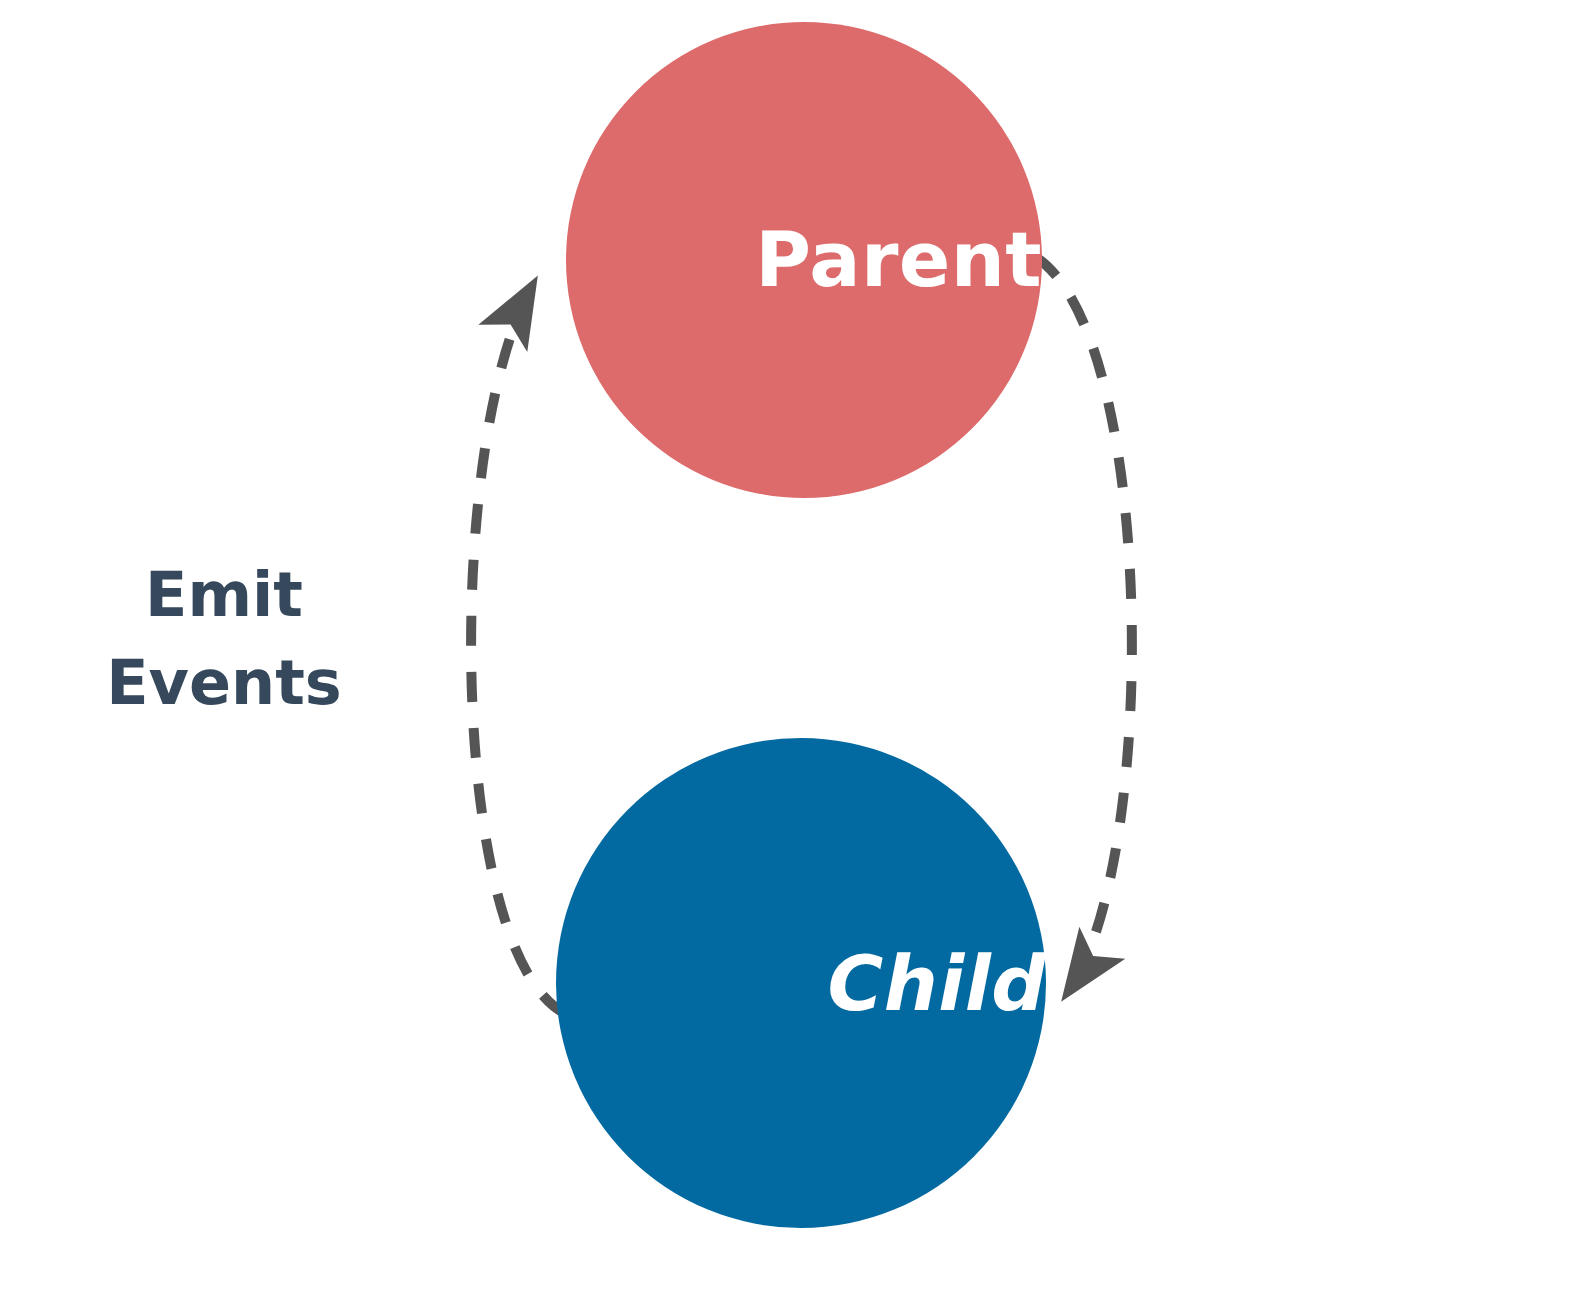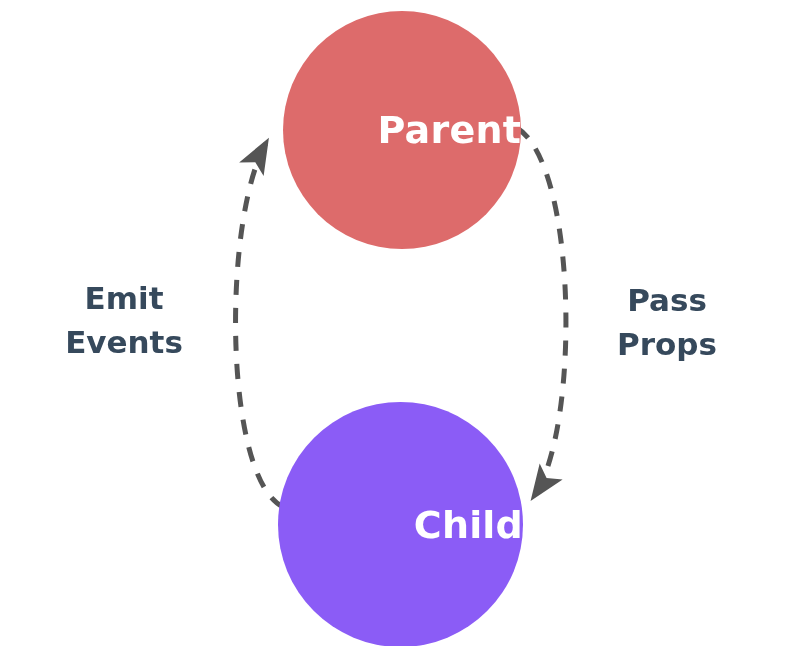--- a/index.html
+++ b/index.html
@@ -41,37 +41,38 @@
   }
   #parent-node {
     left: 283px;
     top: 11px;
     width: 238px;
     height: 238px;
     background: #dd6b6b;
   }
   #child-node {
     left: 278px;
-    top: 402px;
+    top: 369px;
     width: 245px;
     height: 245px;
-    background: #8b5cf6;
+    background: #0369a1;
+    font-style: italic;
   }
   .edge-label {
     position: absolute;
     color: #36495c;
     font-weight: bold;
     font-size: 31px;
     line-height: 1.42;
     text-align: center;
     user-select: none;
     white-space: pre-line;
   }
   #emit-events-label {
-    left: 24px;
+    left: 12px;
     top: 276px;
     width: 200px;
   }
   #pass-props-label {
     left: 567px;
     top: 278px;
     width: 200px;
   }
 </style>
 </head>
@@ -98,16 +99,14 @@
     <span class="node-label">Parent</span>
   </div>
 
   <div id="child-node" class="node-circle">
     <span class="node-label">Child</span>
   </div>
 
   <div id="emit-events-label" class="edge-label">Emit
 Events</div>
 
-  <div id="pass-props-label" class="edge-label">Pass
-Props</div>
 
 </div>
 
 </body></html>

